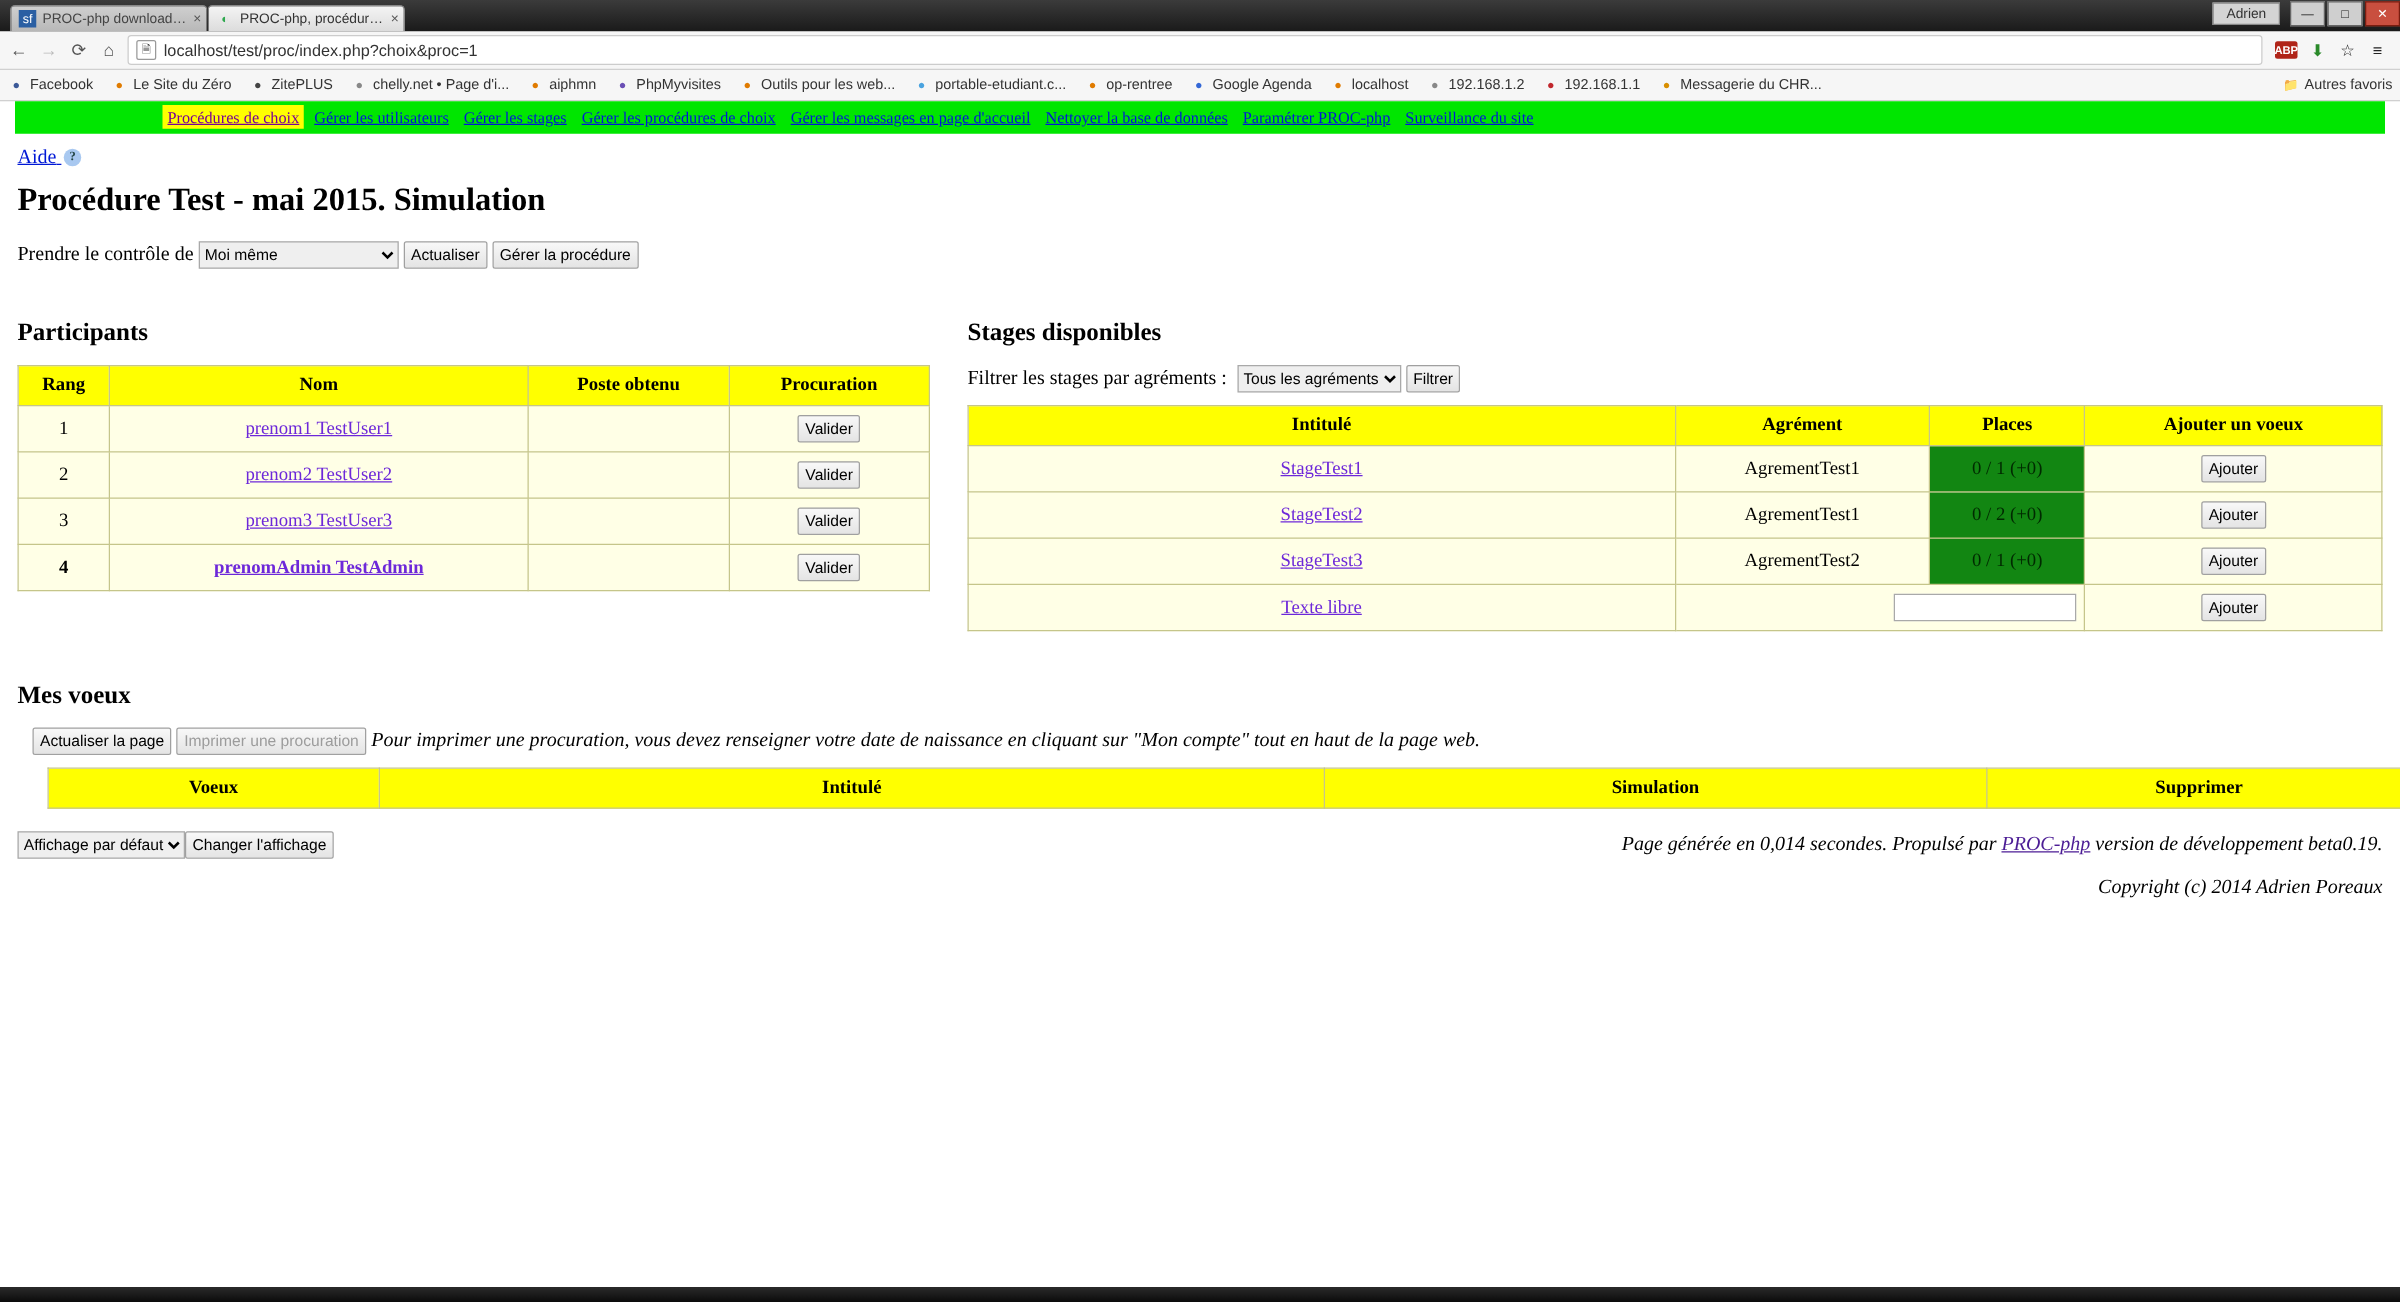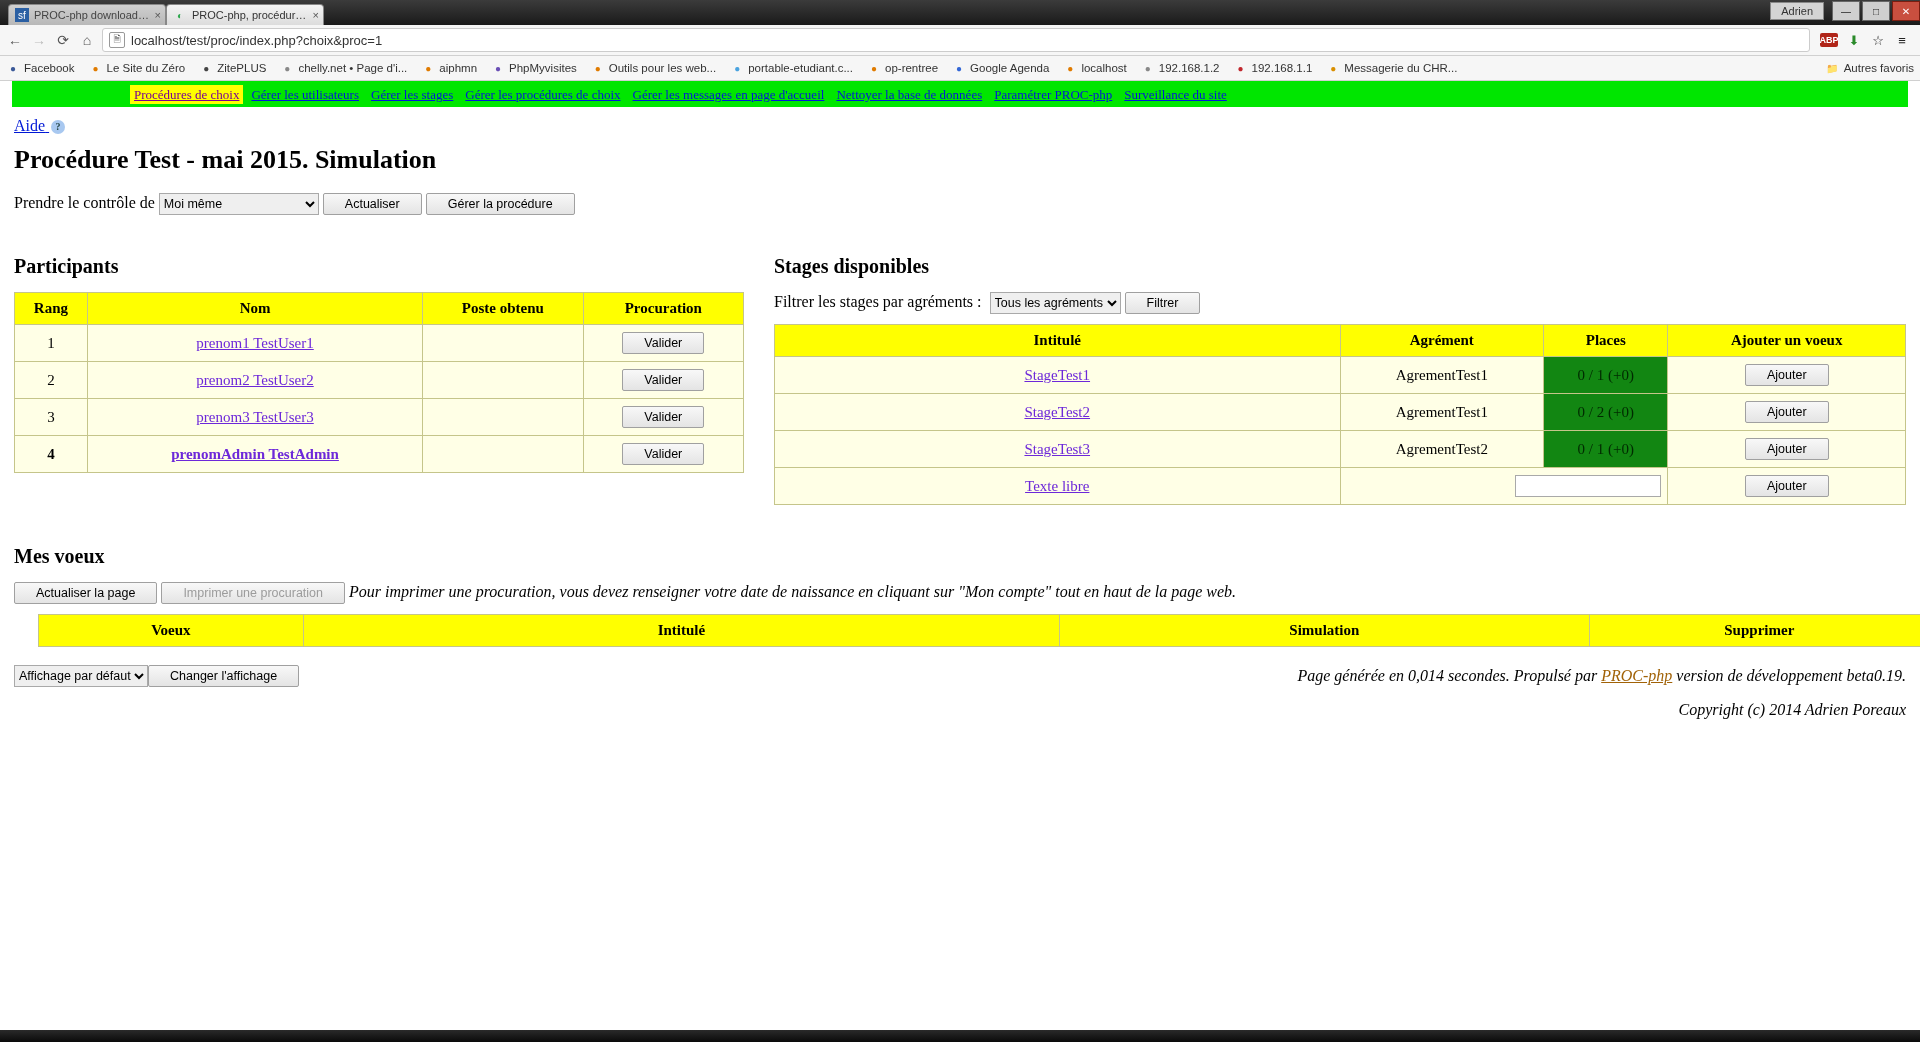--- a/index.html
+++ b/index.html
@@ -129,21 +129,21 @@
   }
   h2.page-title { font-size:26px; font-weight:bold; margin:8px 0 18px 0; }
   .ctrl-row { font-size:16px; margin-bottom:40px; }
   select, .btn {
     font-family:Arial, sans-serif; font-size:12.5px;
   }
   select { height:22px; border:1px solid #a9a9a9; background:#efefef; }
   .btn {
     background:linear-gradient(#f8f8f8,#e4e4e4);
     border:1px solid #a0a0a0;
-    padding:3px 21px;
+    padding:3px 5px;
     border-radius:2px;
     cursor:pointer;
   }
   .btn[disabled] { color:#9c9c9c; }
   .two-col {
     width:100%;
     display:flex;
     align-items:flex-start;
     gap:30px;
   }
@@ -167,41 +167,41 @@
   table.data td {
     background:#ffffe6;
   }
   table.data td a { color:#6d28d9; text-decoration:underline; }
   .places-cell { background:#128612 !important; color:#002a00; }
   input[type=text].short {
     width:140px; height:18px; border:1px solid #a9a9a9; font-family:Arial; font-size:12.5px;
   }
   .filter-row { font-size:16px; margin-bottom:10px; }
   .voeux-section { margin-top:40px; }
-  .voeux-btns { margin-bottom:10px; }
+  .voeux-btns { margin-bottom:10px;margin-left:12px; }
   .voeux-note { font-style:italic; font-size:16px; }
   table.voeux {
     width:100%;
     border-collapse:collapse;
     font-size:15px;
     margin-top:4px;
     margin-left:24px;
   }
   table.voeux th {
     border:1px solid #c5c58a;
     background:#ffff00;
     font-weight:bold;
     padding:7px 6px;
     text-align:center;
   }
   .display-row { margin-top:18px; display:flex; align-items:center; }
   .footer-text {
     margin-left:auto; font-style:italic; font-size:16px; text-align:right;
   }
-  .footer-text a { color:#a16207; text-decoration:underline; font-style:italic; }
+  .footer-text a { color:#4c1d95; text-decoration:underline; font-style:italic; }
   .copyright { text-align:right; font-style:italic; font-size:16px; margin-top:14px; }
   .taskbar {
     position:fixed; bottom:0; left:0; right:0; height:12px;
     background:linear-gradient(#2a2a2a,#0a0a0a);
   }
 </style>
 </head>
 <body>
 
 <div class="chrome">

